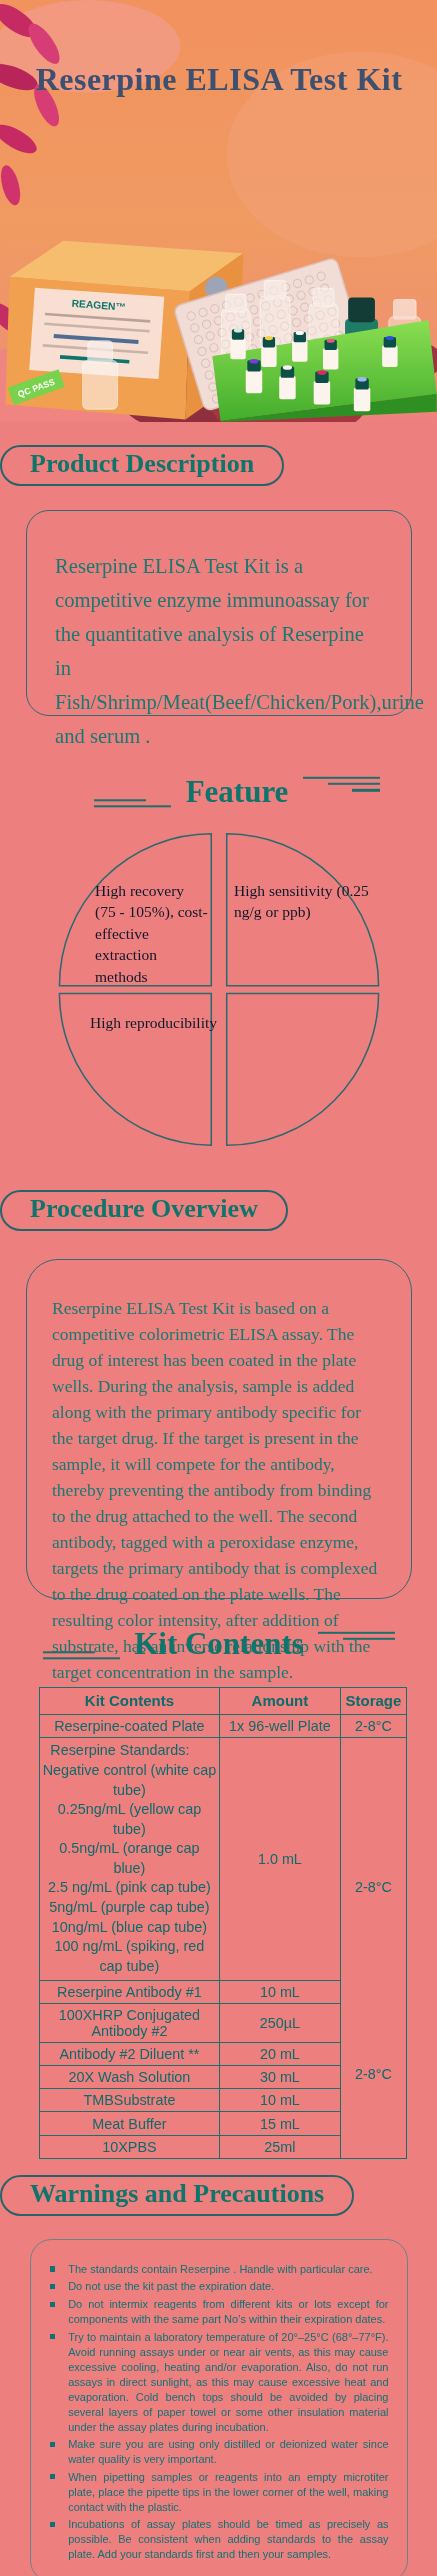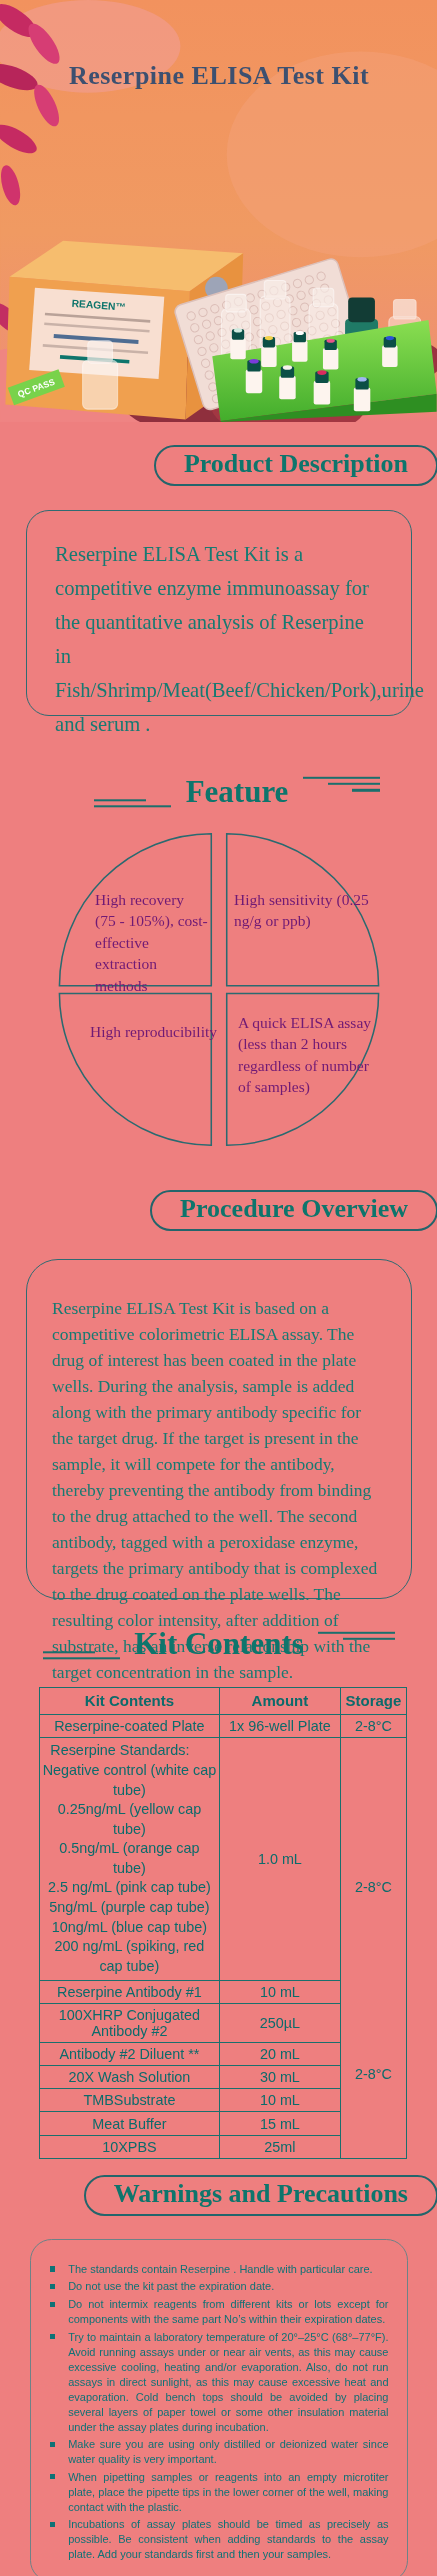--- a/index.html
+++ b/index.html
@@ -6,38 +6,38 @@
   html,body { width:438px; }
   body {
     width:438px; height:3166px; background:#ee7f7f; overflow:hidden;
     font-family:"Liberation Sans", sans-serif; position:relative;
   }
   
   .hero { position:relative; width:438px; height:422px; overflow:hidden; background:#f0975f; }
   .hero svg { position:absolute; left:0; top:0; }
   .hero-title {
     position:absolute; left:0; top:61px; width:438px; text-align:center;
-    font-family:"Liberation Serif", serif; font-weight:bold; font-size:26px;
+    font-family:"Liberation Serif", serif; font-weight:bold; font-size:32px;
     color:#3d5070; letter-spacing:0.5px;
   }
   
-  .pill-wrap { display:flex; justify-content:flex-end; }
+  .pill-wrap { display:flex; justify-content:flex-start; }
   .pill {
     border:2.1px solid #23656b; border-radius:31px; padding:2.1px 28px 5.2px 28px;
     font-family:"Liberation Serif", serif; font-weight:bold; font-size:26px;
     color:#0e756c; background:transparent; white-space:nowrap;
   }
   .mt45{margin-top:23px;} .mt70{margin-top:36px;} .mt40{margin-top:16px;}
   
   .round-box {
     margin:0 26px; border:1.5px solid #2f6b72; border-radius:23px;
     color:#177a72;
   }
   .desc-box {
-    margin-top:24px; height:206px; padding:26px 36px 0 28px;
+    margin-top:24px; height:206px; padding:38px 36px 0 28px;
     font-family:"Liberation Serif", serif; font-size:20.6px; line-height:34px;
   }
   .overview-box {
     margin-top:28px; height:340px; padding:35px 31px 0 25px;
     font-family:"Liberation Serif", serif; font-size:17.5px; line-height:26px;
     text-align:left;
     border-radius:32px;
   }
   
   .orn-heading {
@@ -49,21 +49,21 @@
   .orn.left { align-items:flex-start; transform:translateY(11.3px); }
   .orn.right { align-items:flex-end; transform:translateY(-8.2px); }
   .orn .l1{width:77px;} .orn .l2{width:52px;} .orn .l3{width:28px;}
   .feature-head { margin-top:58px; font-size:31px;margin-left:36px; }
   .kit-head { margin-top:27px; font-size:31px; }
   
   .feature-circle { position:relative; width:438px; height:332px; margin-top:11.3px; }
   .feature-circle svg { position:absolute; left:0; top:0; }
   .quad-text {
     position:absolute; font-family:"Liberation Serif", serif; font-size:15.5px;
-    line-height:21.6px; color:#701a75;margin-top:9px;
+    line-height:21.6px; color:#0f172a;
   }
   .qtl{ left:95px; top:58px; width:113px; }
   .qtr{ left:234px; top:58px; width:144px; }
   .qbl{ left:90px; top:190px; width:129px; }
   .qbr{ left:238px; top:181px; width:144px; }
   
   .kit-table-wrap { margin:0 31px 0 39px; margin-top:0; }
   table.kit {
     width:368px; border-collapse:collapse; table-layout:fixed;
     color:#0c6b6b; font-size:14.4px; margin-top:25px;
@@ -364,21 +364,20 @@
     <g fill="none" stroke="#2a6a70" stroke-width="3">
       <path d="M 410 23 A 295 295 0 0 0 115 318 L 410 318 Z"></path>
       <path d="M 440 23 A 295 295 0 0 1 735 318 L 440 318 Z"></path>
       <path d="M 115 333 A 295 295 0 0 0 410 628 L 410 333 Z"></path>
       <path d="M 735 333 A 295 295 0 0 1 440 628 L 440 333 Z"></path>
     </g>
   </svg>
   <div class="quad-text qtl">High recovery (75 - 105%), cost-effective extraction methods</div>
   <div class="quad-text qtr">High sensitivity (0.25 ng/g or ppb)</div>
   <div class="quad-text qbl">High reproducibility</div>
-  <div class="quad-text qbr">A quick ELISA assay (less than 2 hours regardless of number of samples)</div>
 </div>
 
 <div class="pill-wrap mt70">
   <div class="pill">Procedure Overview</div>
 </div>
 <div class="round-box overview-box">
   <span>Reserpine ELISA Test Kit is based on a competitive colorimetric ELISA assay. The drug of interest has been coated in the plate wells. During the analysis, sample is added along with the primary antibody specific for the target drug. If the target is present in the sample, it will compete for the antibody, thereby preventing the antibody from binding to the drug attached to the well. The second antibody, tagged with a peroxidase enzyme, targets the primary antibody that is complexed to the drug coated on the plate wells. The resulting color intensity, after addition of substrate, has an inverse relationship with the target concentration in the sample.</span>
 </div>
 
 <div class="orn-heading kit-head">
@@ -410,25 +409,25 @@
         <tr>
           <td>Reserpine-coated Plate</td>
           <td>1x 96-well Plate</td>
           <td>2-8°C</td>
         </tr>
         <tr>
           <td class="standards-cell">
             <div class="std-first">Reserpine Standards:</div>
             <div class="std-line">Negative control (white cap tube)</div>
             <div class="std-line">0.25ng/mL (yellow cap tube)</div>
-            <div class="std-line">0.5ng/mL (orange cap tube)</div>
+            <div class="std-line">0.5ng/mL (orange cap blue)</div>
             <div class="std-line">2.5 ng/mL (pink cap tube)</div>
             <div class="std-line">5ng/mL (purple cap tube)</div>
             <div class="std-line">10ng/mL (blue cap tube)</div>
-            <div class="std-line">200 ng/mL (spiking, red cap tube)</div>
+            <div class="std-line">100 ng/mL (spiking, red cap tube)</div>
           </td>
           <td>1.0 mL</td>
           <td class="storage-merged" rowspan="8">
             <div>2-8°C</div>
             <div>2-8°C</div>
           </td>
         </tr>
         <tr>
           <td>Reserpine Antibody #1</td>
           <td>10 mL</td>

